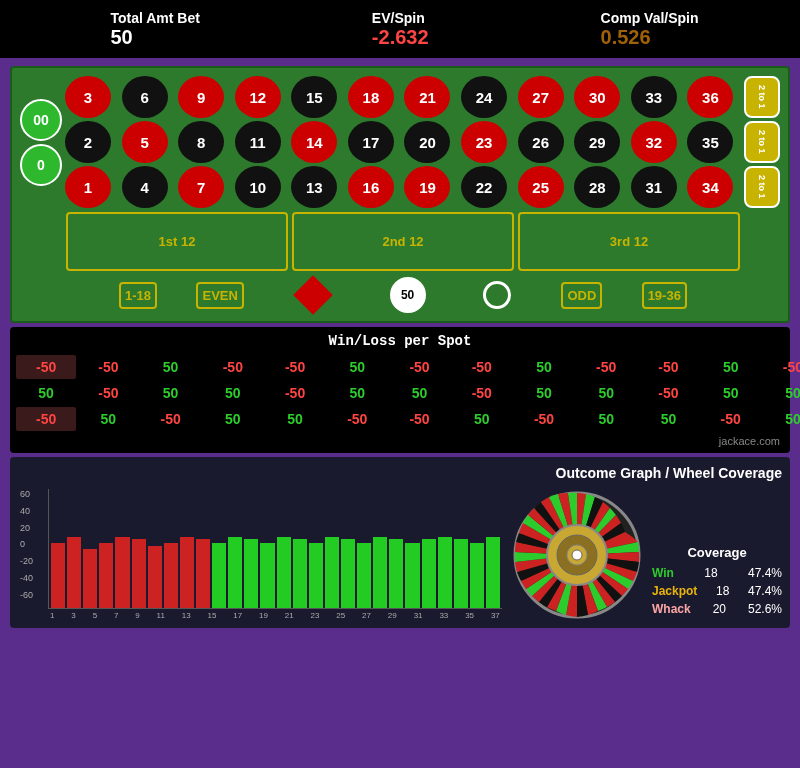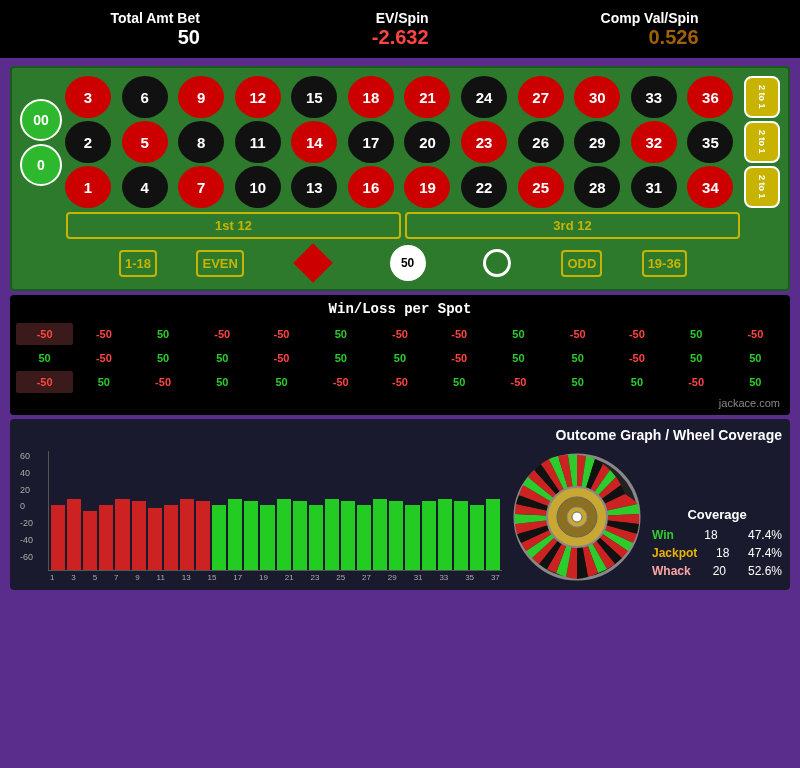--- a/index.html
+++ b/index.html
@@ -15,21 +15,21 @@
     .header {
       background: #000;
       color: #fff;
       display: flex;
       justify-content: space-around;
       align-items: center;
       padding: 6px 20px;
       height: 58px;
     }
     .header-section {
-      text-align: right;
+      text-align: left;
       margin-left: 9px;
     }
     .header-label {
       font-size: 14px;
       font-weight: bold;
       color: #fff;
     }
     .header-value {
       font-size: 20px;
       font-weight: bold;
@@ -147,21 +147,21 @@
       color: #c8b400;
       font-weight: bold;
       font-size: 13px;
       cursor: pointer;
       text-align: center;
       background: transparent;
     }
 
     .bet-box.dozen {
       flex: 1;
-      padding: 4px 0;
+      padding: 20px 0;
       text-align: center;
     }
 
     .diamond {
       width: 28px;
       height: 28px;
       background: #cc0000;
       transform: rotate(45deg);
       cursor: pointer;
     }
@@ -194,23 +194,23 @@
       font-size: 14px;
       margin-bottom: 6px;
       font-family: Liberation Mono, monospace;
     }
     .wl-grid {
       display: grid;
       grid-template-columns: repeat(13, 1fr);
       gap: 2px;
     }
     .wl-cell {
-      padding: 4px 10px;
+      padding: 4px 20px;
       text-align: center;
-      font-size: 11px;
+      font-size: 14px;
       font-weight: bold;
       border-radius: 2px;
       min-height: 22px;
       display: flex;
       align-items: center;
       justify-content: center;
     }
     .wl-cell.win { color: #2dcc2d; background: transparent; }
     .wl-cell.loss { color: #ff4444; background: transparent; }
     .wl-cell.loss-bg { color: #ff4444; background: #3a1a1a; }
@@ -359,20 +359,21 @@
     <div class="two-to-one-col">
       <div class="two-to-one-cell">2 to 1</div>
       <div class="two-to-one-cell">2 to 1</div>
       <div class="two-to-one-cell">2 to 1</div>
     </div>
   </div>
 
   <div class="dozen-row">
     <div style="width:42px;"></div>
     <div class="bet-box dozen">1st 12</div>
+    <div class="bet-box dozen">2nd 12</div>
     <div class="bet-box dozen">3rd 12</div>
     <div style="width:36px;"></div>
   </div>
 
   <div class="bottom-bets">
     <div style="width:42px;"></div>
     <div class="bet-box">1-18</div>
     <div class="bet-box">EVEN</div>
     <div style="display:flex;align-items:center;justify-content:center;width:60px;">
       <div class="diamond"></div>

